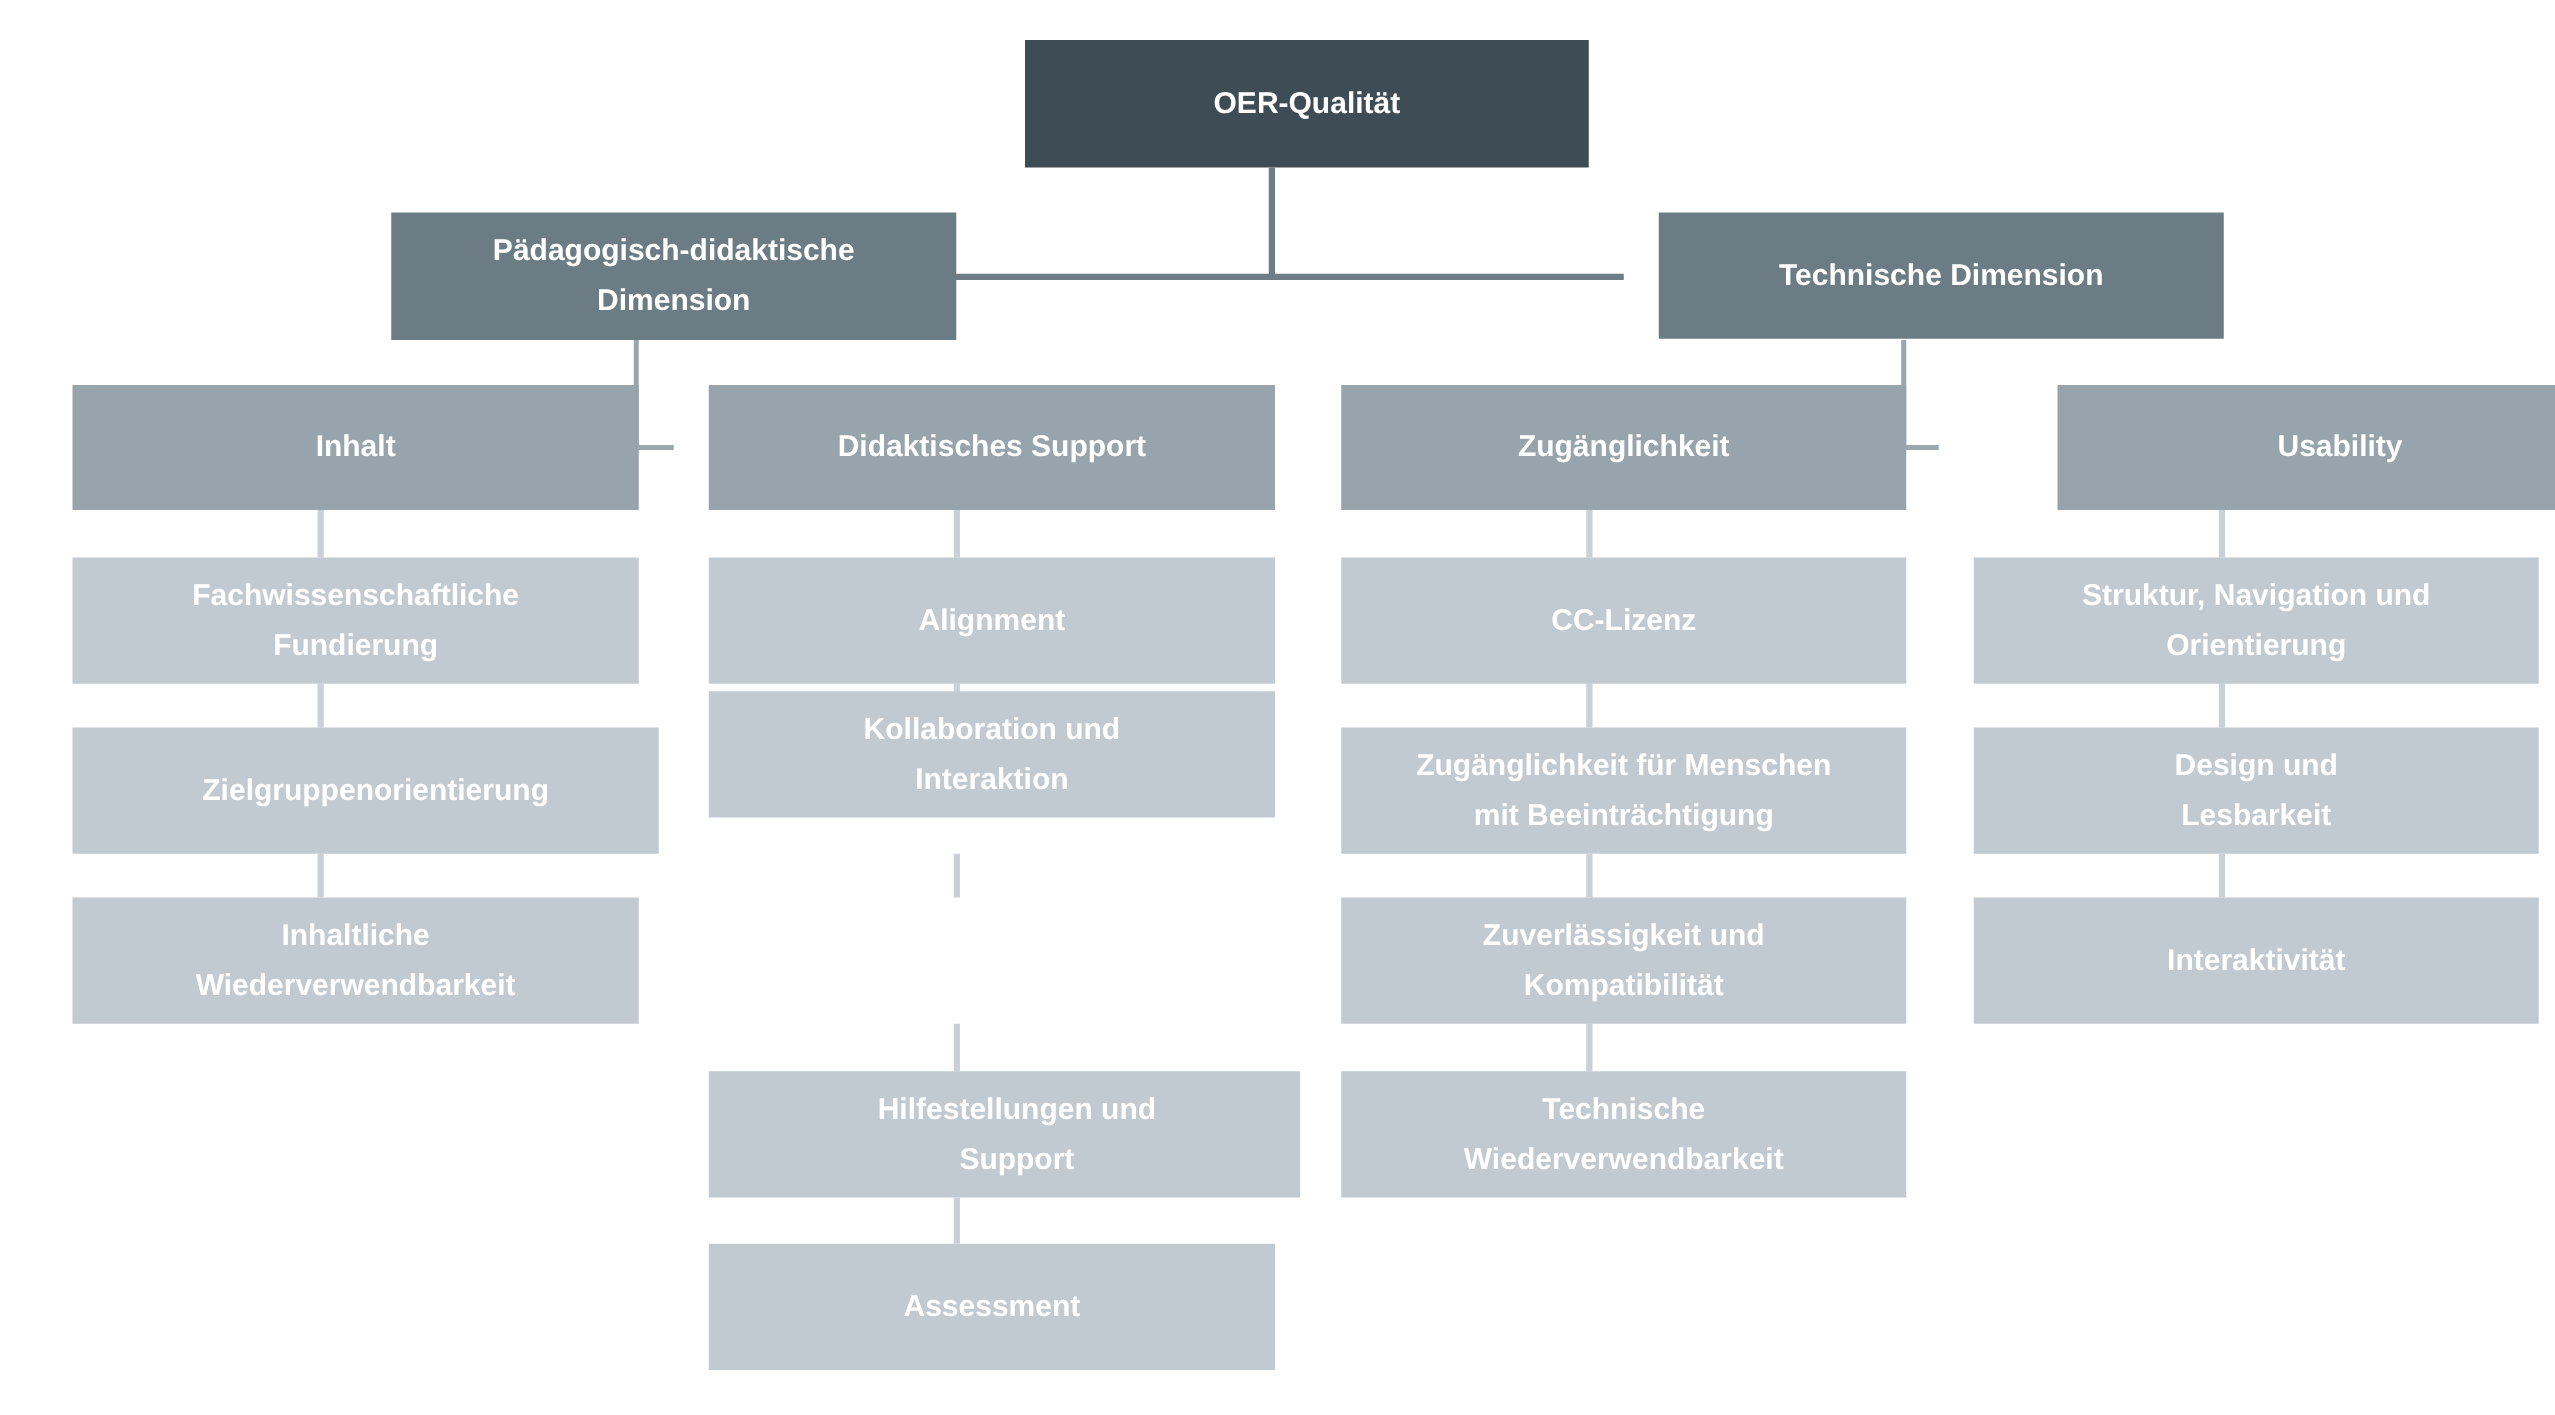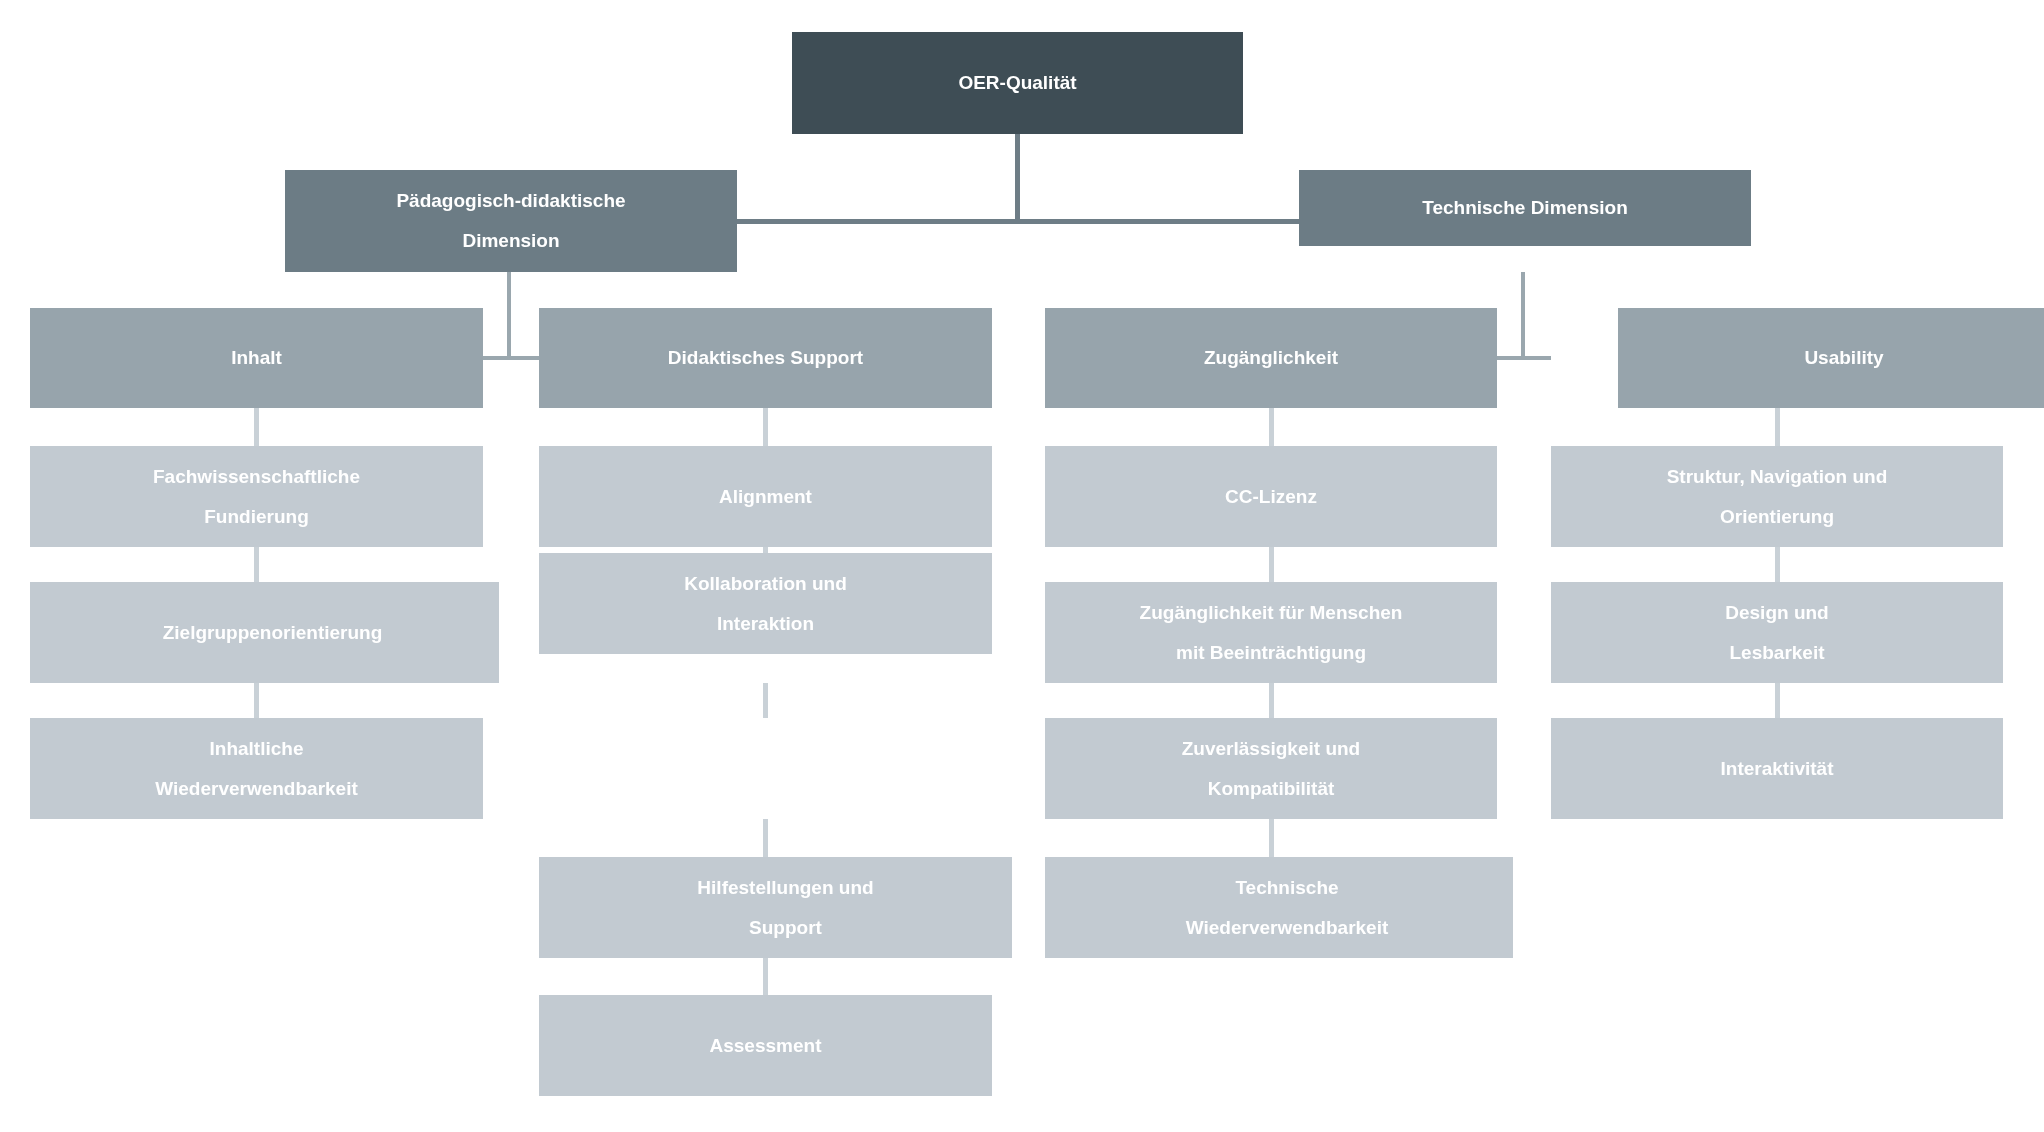--- a/index.html
+++ b/index.html
@@ -6,22 +6,22 @@
     --dark:#3E4D55; --medium:#6C7C85; --header:#97A4AC; --light:#C2CAD1;
     --line1:#6E7D86; --line2:#9AA7AE; --line3:#C9D1D7; --text:#FFFFFF; --bg:#FFFFFF;
   }
   html,body{margin:0;padding:0;background:var(--bg);}
   #canvas{
     position:relative;width:2044px;height:1132px;background:var(--bg);
     overflow:hidden;font-family:"Liberation Sans",sans-serif;
   }
   .box{
     position:absolute;display:flex;align-items:center;justify-content:center;
-    text-align:center;color:var(--text);font-weight:bold;font-size:19px;
-    line-height:40px;white-space:pre-line;
+    text-align:center;color:var(--text);font-weight:bold;font-size:24px;
+    line-height:40px;white-space:pre-line;margin-left:28px;
   }
   .n0{background:var(--dark);}
   .n1{background:var(--medium);}
   .n2{background:var(--header);}
   .n3{background:var(--light);}
   .line{position:absolute;}
   .l1{background:var(--line1);}
   .l2{background:var(--line2);}
   .l3{background:var(--line3);}
 </style>
@@ -30,21 +30,21 @@
 
 <div id="canvas">
 
   <div class="box n0" style="left:792px;top:32px;width:451px;height:102px;">OER-Qualität</div>
 
   <div class="line l1" style="left:1015px;top:134px;width:5px;height:89px;"></div>
   <div class="line l1" style="left:737px;top:219px;width:562px;height:5px;"></div>
 
   <div class="box n1" style="left:285px;top:170px;width:452px;height:102px;">Pädagogisch-didaktische
 Dimension</div>
-  <div class="box n1" style="left:1299px;top:170px;width:452px;height:76px;">Technische Dimension</div>
+  <div class="box n1" style="left:1299px;top:170px;width:452px;height:101px;">Technische Dimension</div>
 
   <div class="line l2" style="left:507px;top:272px;width:4px;height:88px;"></div>
   <div class="line l2" style="left:483px;top:356px;width:56px;height:4px;"></div>
 
   <div class="line l2" style="left:1521px;top:272px;width:4px;height:88px;"></div>
   <div class="line l2" style="left:1497px;top:356px;width:54px;height:4px;"></div>
 
   <div class="box n2" style="left:30px;top:308px;width:453px;height:100px;">Inhalt</div>
   <div class="box n2" style="left:539px;top:308px;width:453px;height:100px;">Didaktisches Support</div>
   <div class="box n2" style="left:1045px;top:308px;width:452px;height:100px;">Zugänglichkeit</div>
@@ -73,21 +73,21 @@
 
   <div class="line l3" style="left:1269px;top:408px;width:5px;height:38px;"></div>
   <div class="line l3" style="left:1269px;top:547px;width:5px;height:35px;"></div>
   <div class="line l3" style="left:1269px;top:683px;width:5px;height:35px;"></div>
   <div class="line l3" style="left:1269px;top:819px;width:5px;height:38px;"></div>
   <div class="box n3" style="left:1045px;top:446px;width:452px;height:101px;">CC-Lizenz</div>
   <div class="box n3" style="left:1045px;top:582px;width:452px;height:101px;">Zugänglichkeit für Menschen
 mit Beeinträchtigung</div>
   <div class="box n3" style="left:1045px;top:718px;width:452px;height:101px;">Zuverlässigkeit und
 Kompatibilität</div>
-  <div class="box n3" style="left:1045px;top:857px;width:452px;height:101px;padding-left:16px;">Technische
+  <div class="box n3" style="left:1045px;top:857px;width:452px;height:101px;">Technische
 Wiederverwendbarkeit</div>
 
   <div class="line l3" style="left:1775px;top:408px;width:5px;height:38px;"></div>
   <div class="line l3" style="left:1775px;top:547px;width:5px;height:35px;"></div>
   <div class="line l3" style="left:1775px;top:683px;width:5px;height:35px;"></div>
   <div class="box n3" style="left:1551px;top:446px;width:452px;height:101px;">Struktur, Navigation und
 Orientierung</div>
   <div class="box n3" style="left:1551px;top:582px;width:452px;height:101px;">Design und
 Lesbarkeit</div>
   <div class="box n3" style="left:1551px;top:718px;width:452px;height:101px;">Interaktivität</div>

